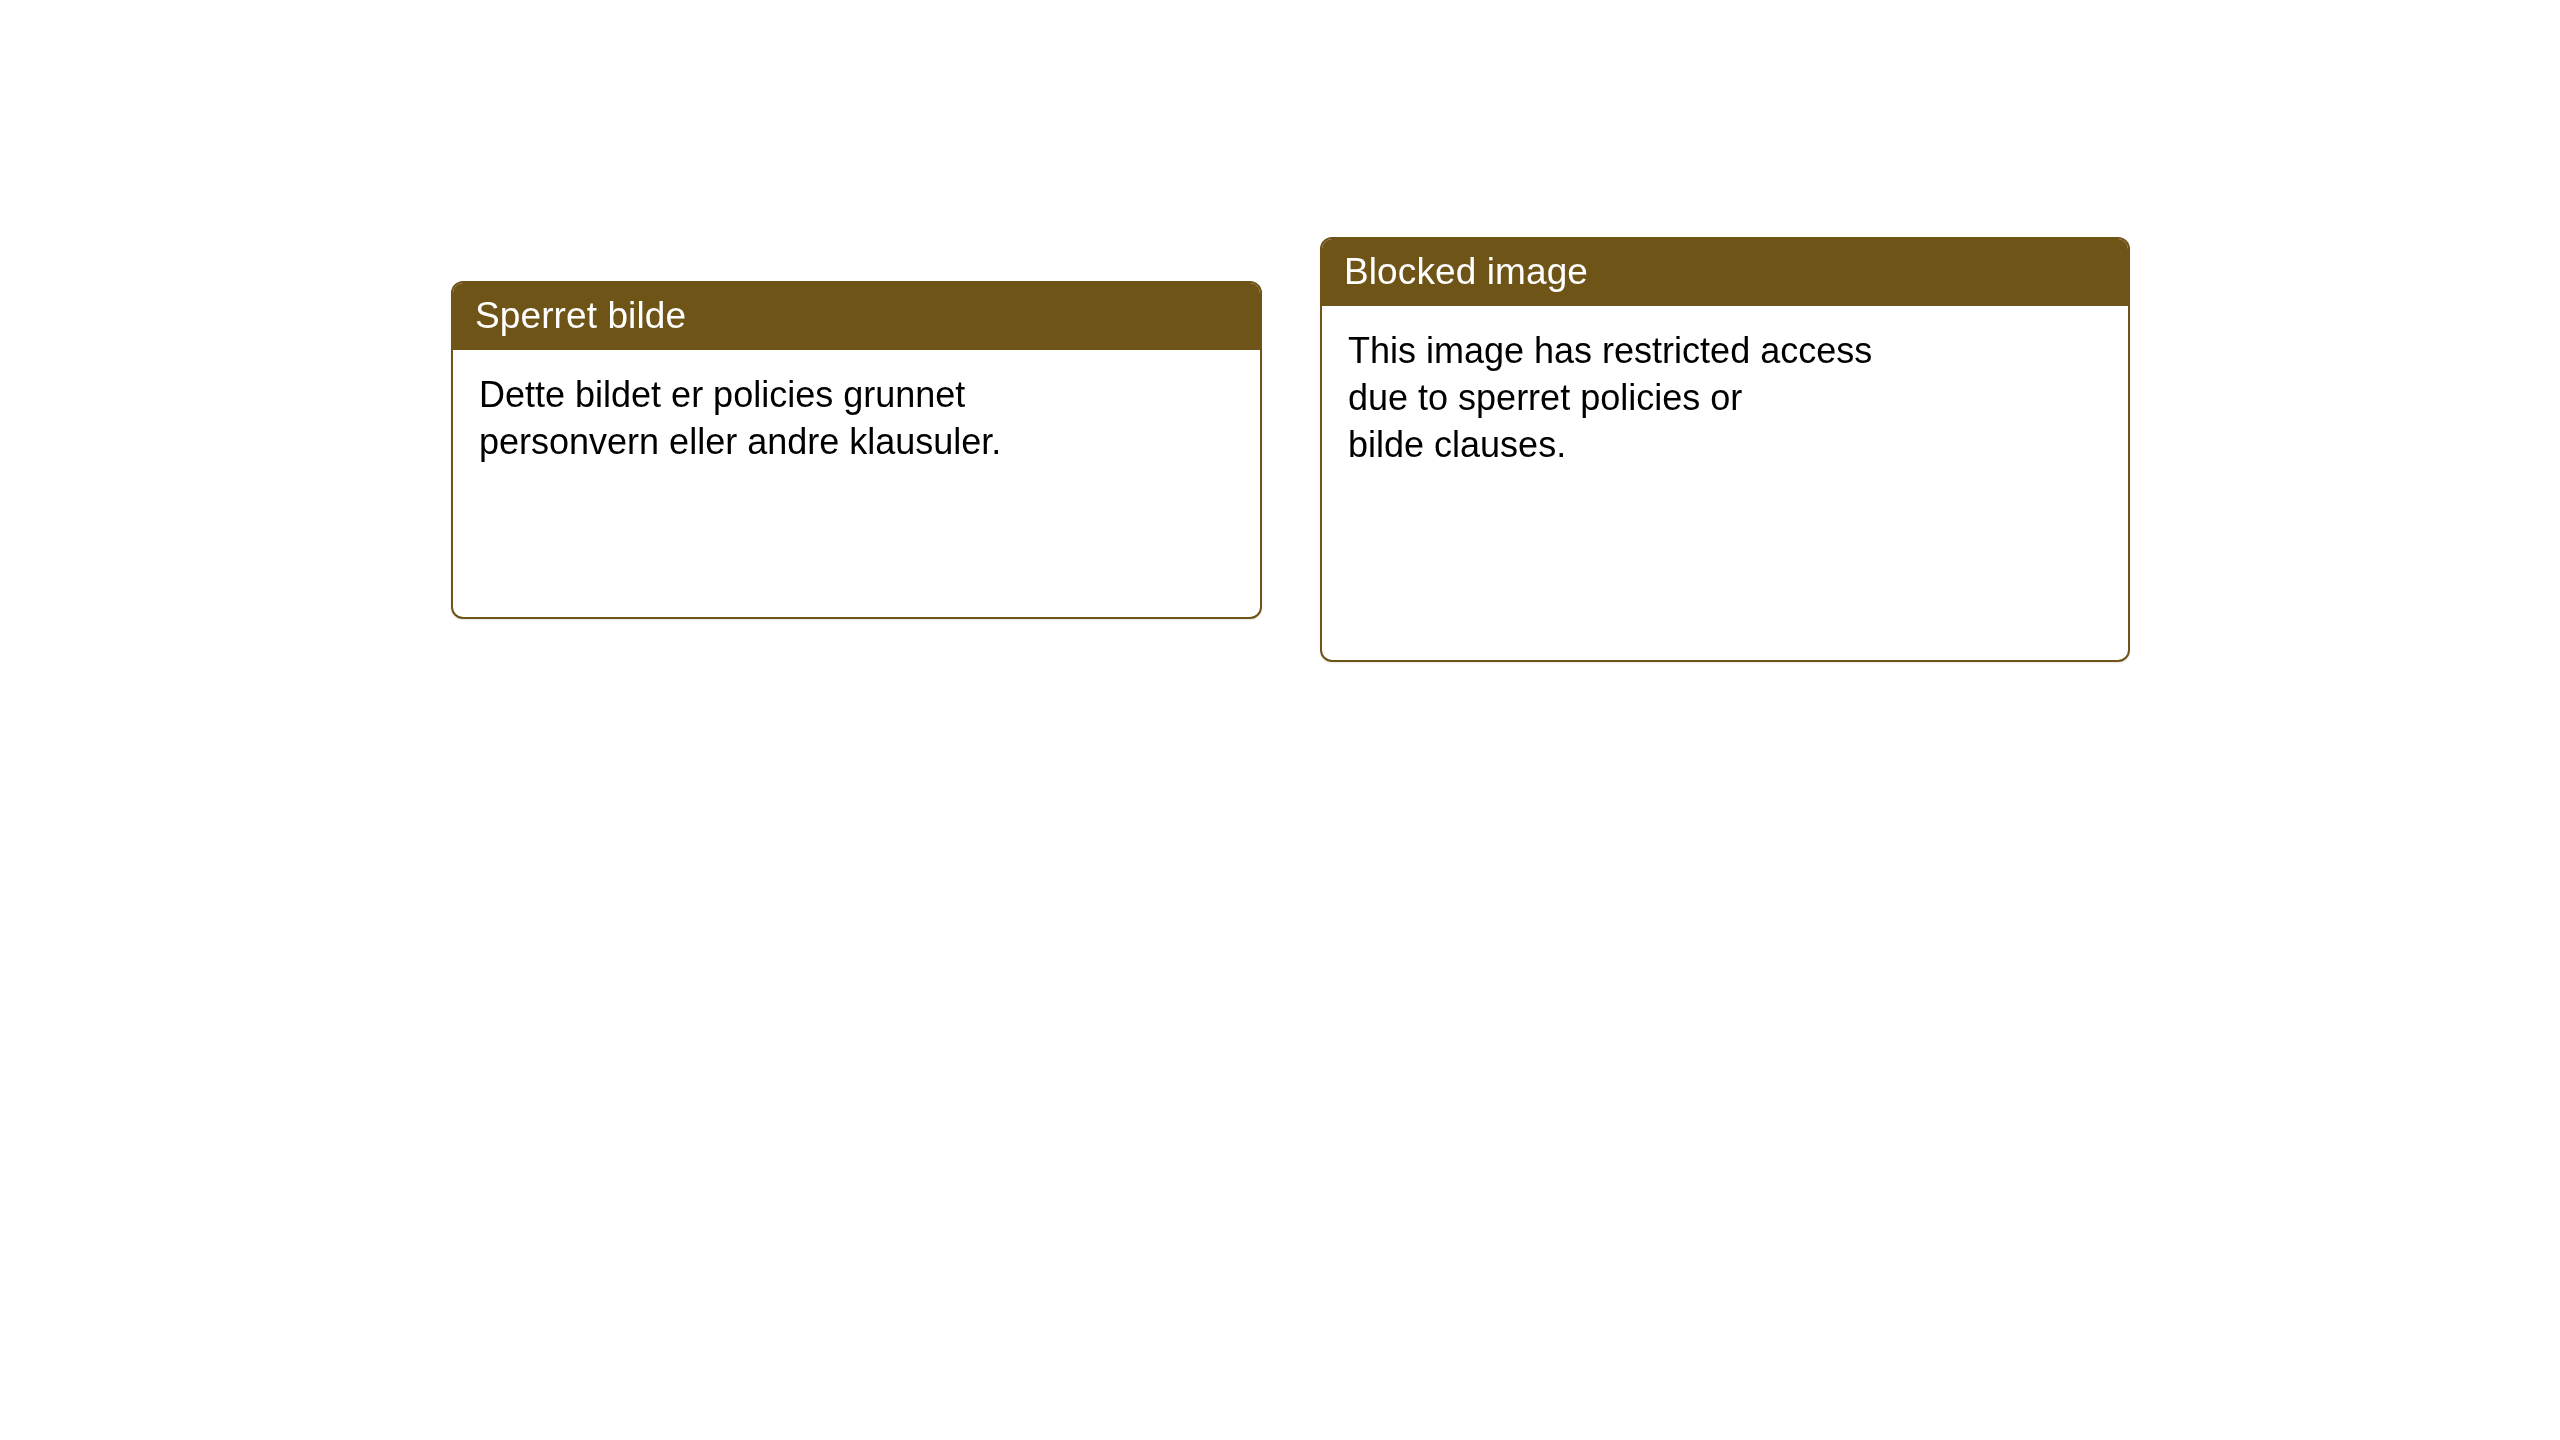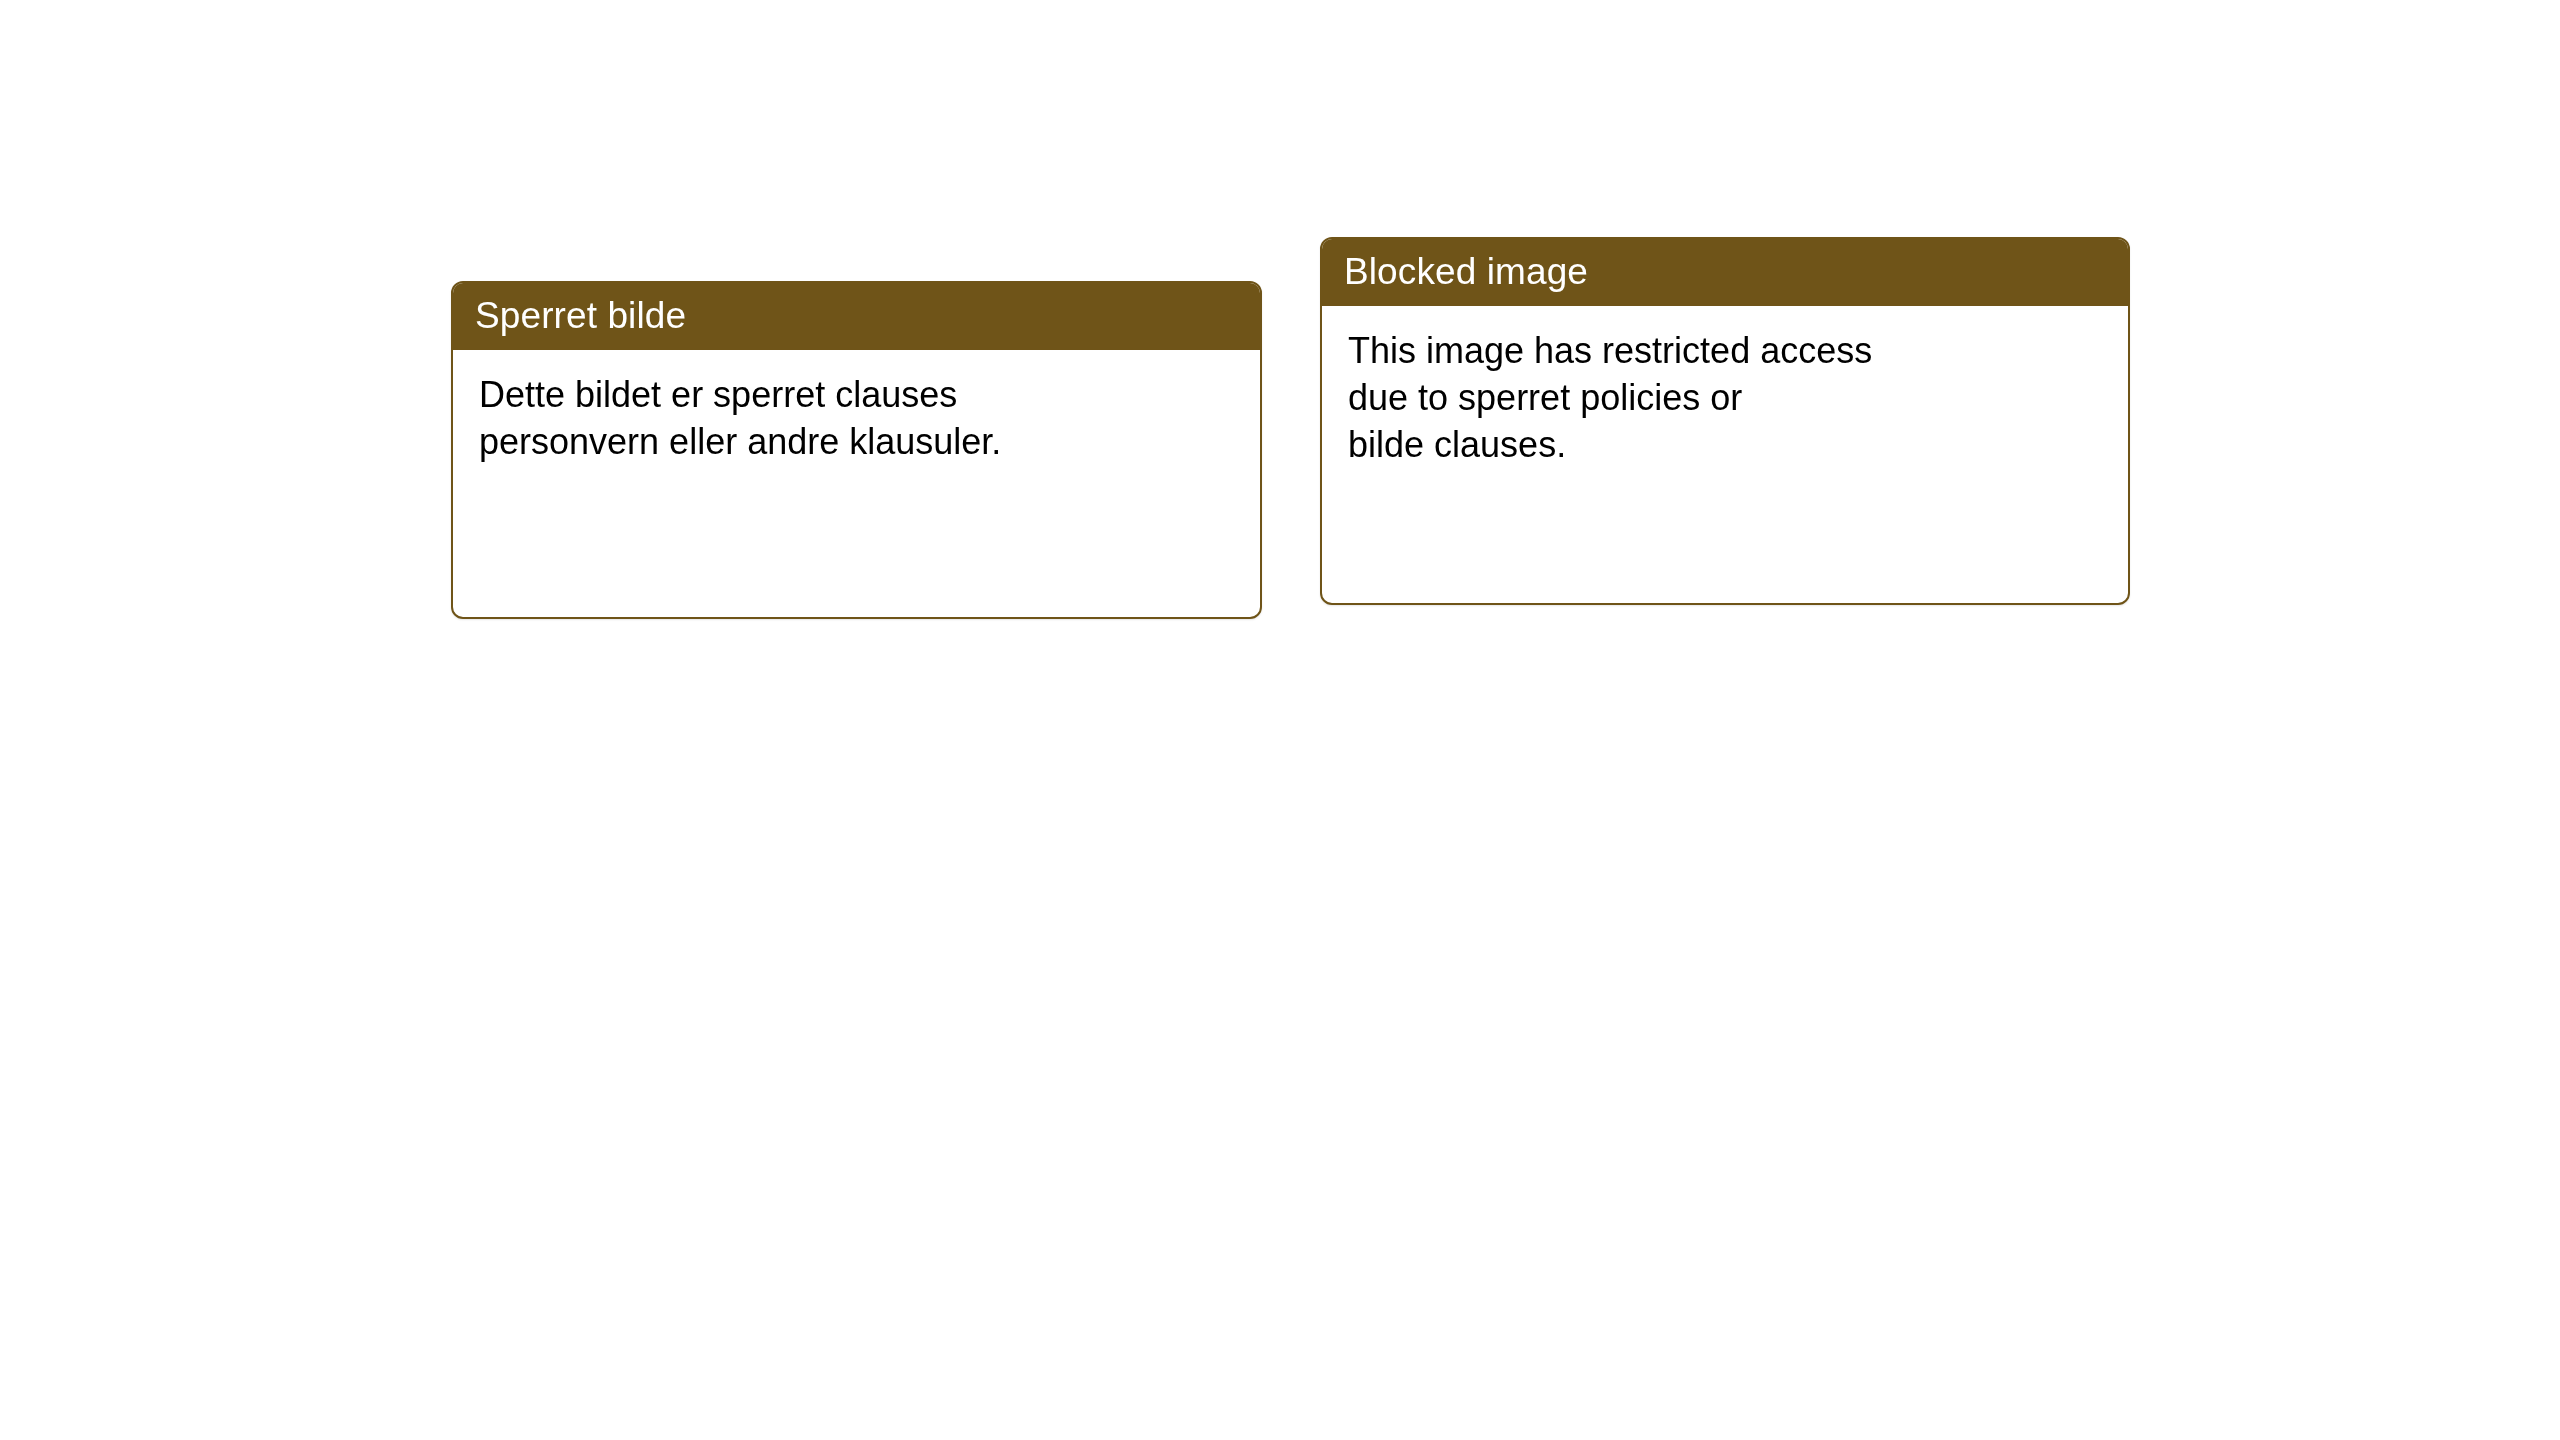--- a/index.html
+++ b/index.html
@@ -52,36 +52,36 @@
     left: 451px;
     top: 245px;
     width: 811px;
     height: 338px;
     margin-top: 36px;
   }
   #card-en {
     left: 1320px;
     top: 237px;
     width: 810px;
-    height: 368px;
+    height: 425px;
   }
   .body-line {
     display: block;
     white-space: nowrap;
   }
 </style>
 </head>
 <body>
 
 <div class="stage">
 
   <div class="notice-card" id="card-no">
     <div class="card-header">Sperret bilde</div>
     <div class="card-body">
-      <span class="body-line">Dette bildet er sperret clauses</span>
+      <span class="body-line">Dette bildet er policies grunnet</span>
       <span class="body-line">personvern eller andre klausuler.</span>
     </div>
   </div>
 
   <div class="notice-card" id="card-en">
     <div class="card-header">Blocked image</div>
     <div class="card-body">
       <span class="body-line">This image has restricted access</span>
       <span class="body-line">due to sperret policies or</span>
       <span class="body-line">bilde clauses.</span>

